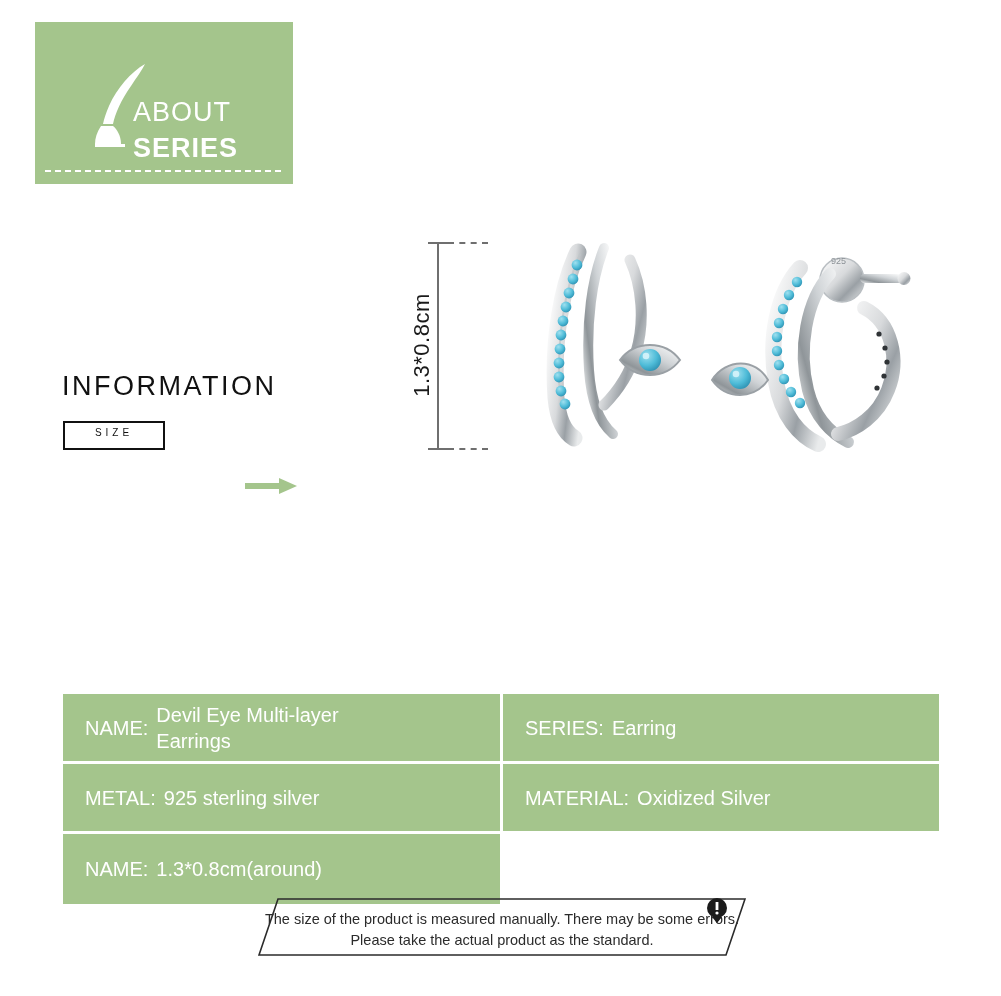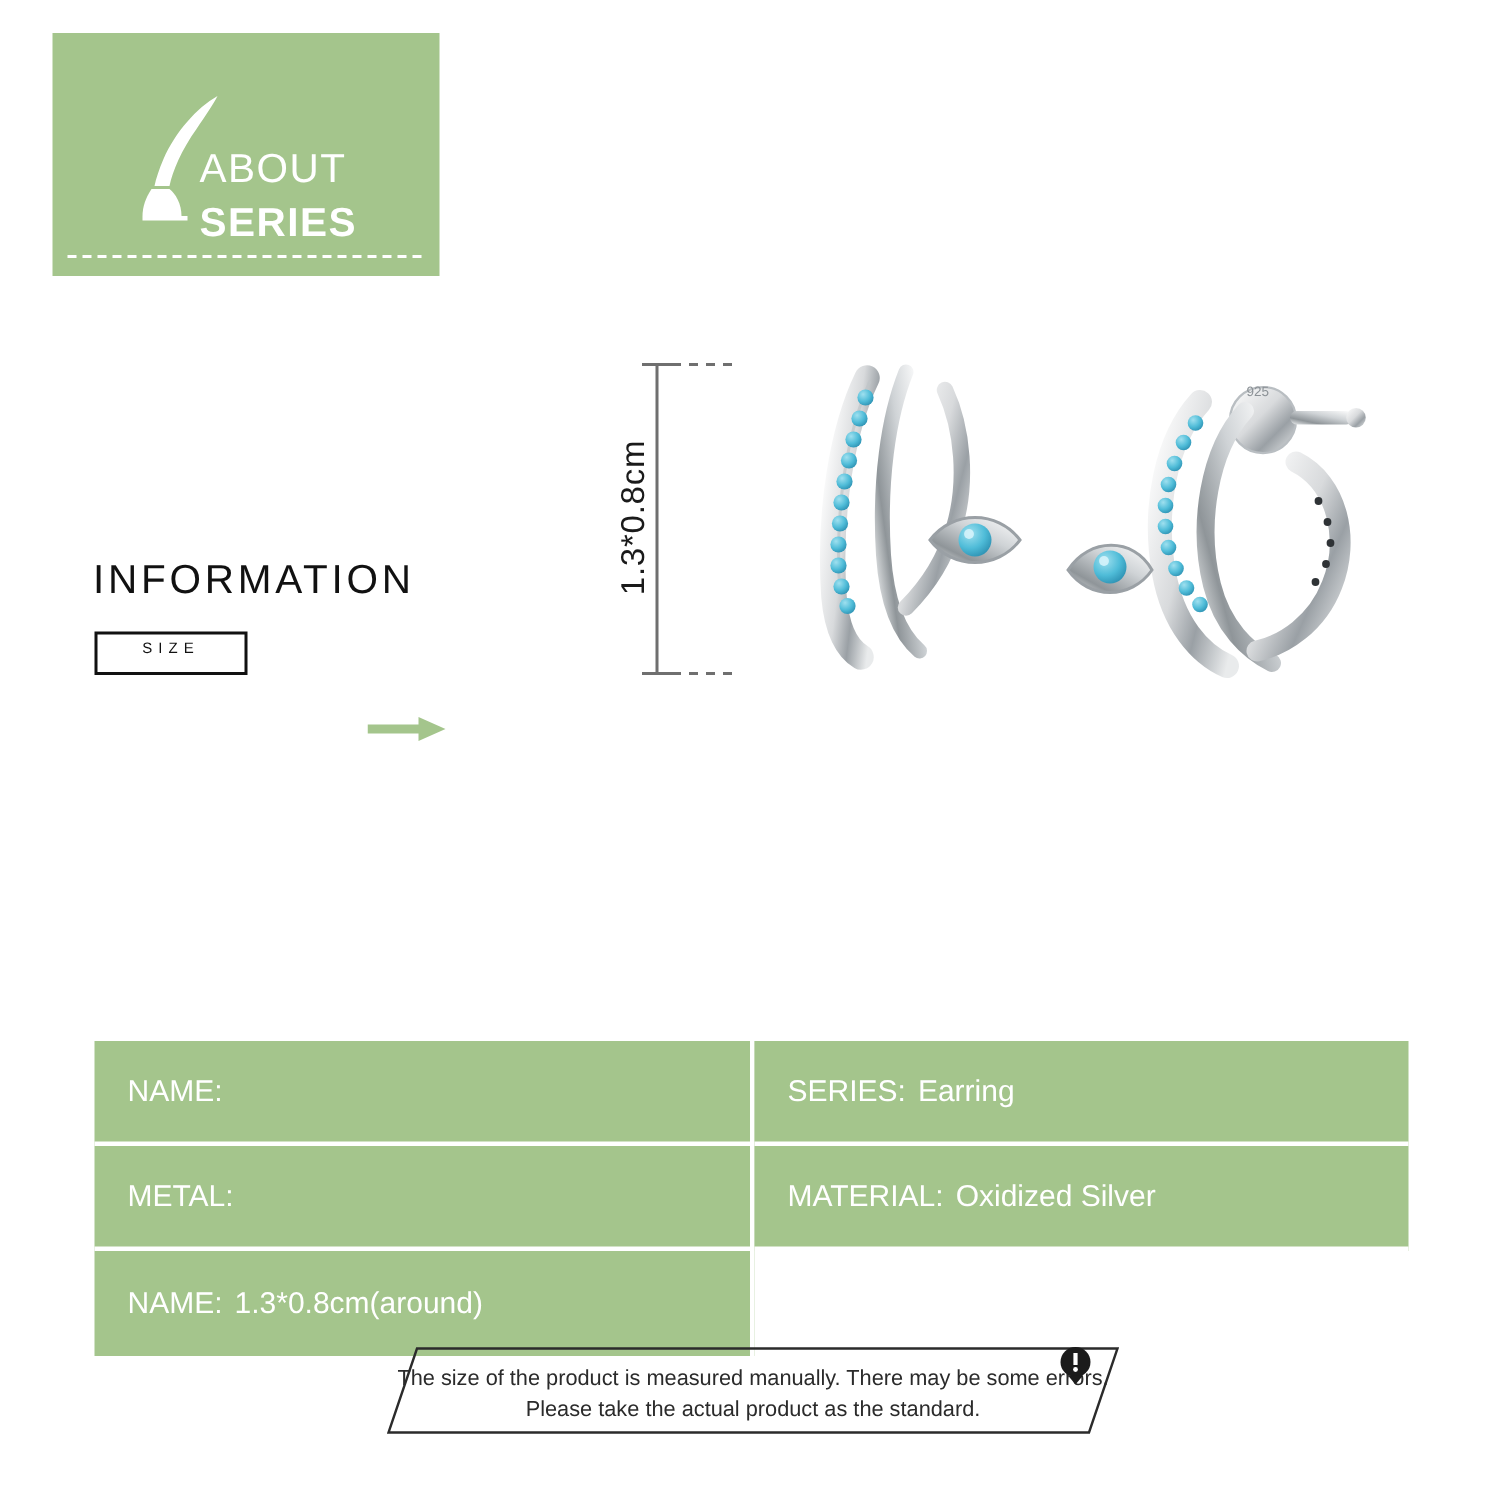--- a/index.html
+++ b/index.html
@@ -354,27 +354,29 @@
       <path d="M212 150 C226 128 256 128 268 150 C254 170 226 170 212 150 Z" fill="url(#silver2)" stroke="#9aa0a5" stroke-width="2"></path>
       <circle cx="240" cy="148" r="11" fill="url(#stone)"></circle>
       <circle cx="236" cy="144" r="3.3" fill="#d9f4fb" opacity="0.85"></circle>
     </g>
   </g>
 </svg>
 
 <div class="info-table">
   <div class="cell name-cell">
     <span class="lab">NAME:</span>
+    <span class="val">Devil Eye Multi-layer Earrings</span>
   </div>
   <div class="cell last-col">
     <span class="lab">SERIES:</span>
     <span class="val">Earring</span>
   </div>
   <div class="cell">
     <span class="lab">METAL:</span>
+    <span class="val">925 sterling silver</span>
   </div>
   <div class="cell last-col">
     <span class="lab">MATERIAL:</span>
     <span class="val">Oxidized Silver</span>
   </div>
   <div class="cell last-row">
     <span class="lab">NAME:</span>
     <span class="val">1.3*0.8cm(around)</span>
   </div>
 </div>

